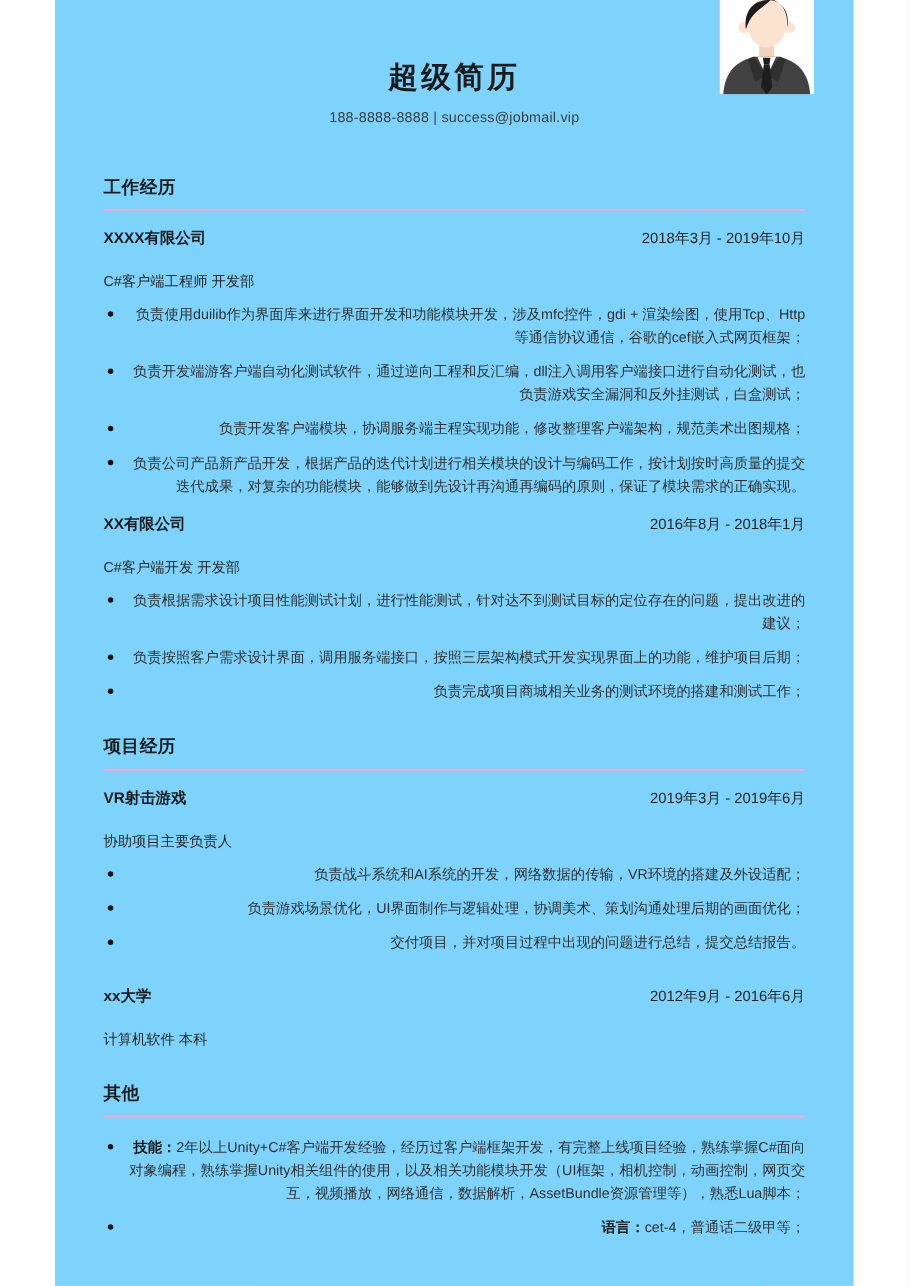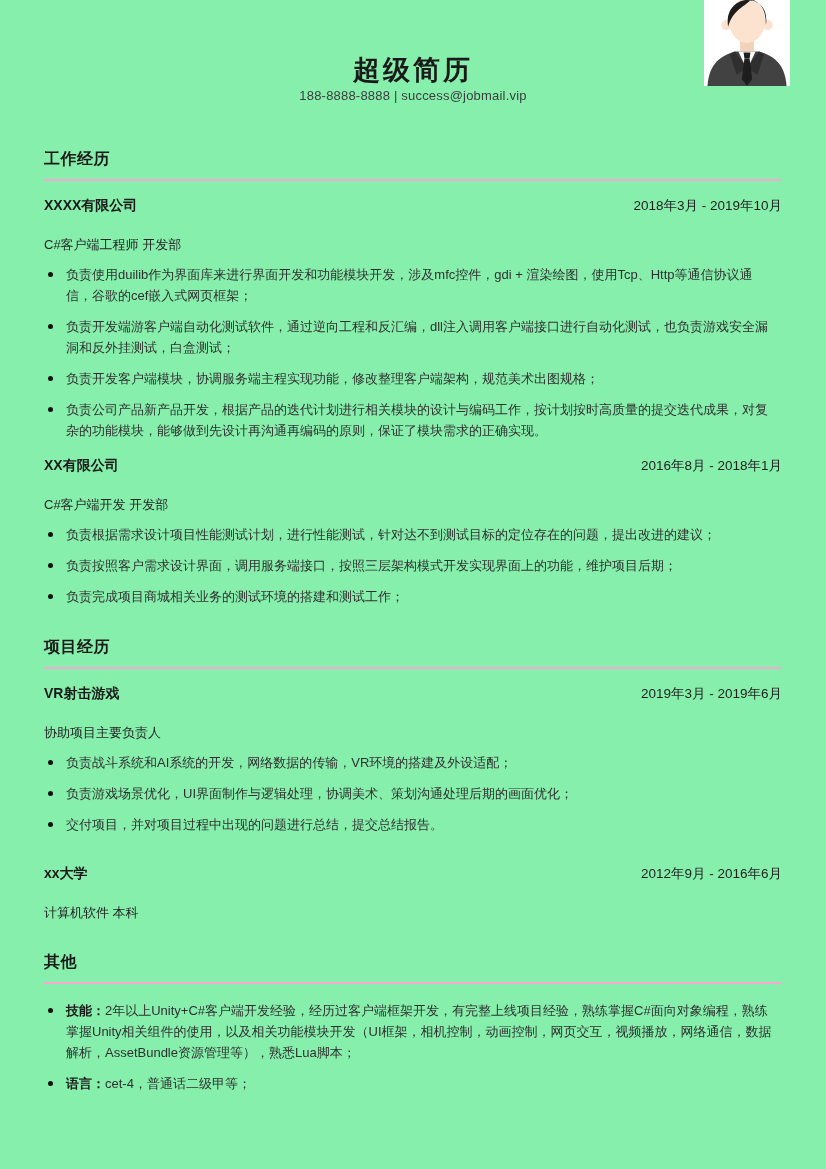--- a/index.html
+++ b/index.html
@@ -1,38 +1,38 @@
 <!DOCTYPE html>
 <html><head>
 <meta charset="utf-8">
 <style>
   * { box-sizing: border-box; }
   html, body { margin: 0; padding: 0; background: #ffffff; }
   body { font-family: "Liberation Sans", "DejaVu Sans", sans-serif; color: #303030; }
 
   .page {
     position: relative;
-    width: 826px;
+    width: 726px;
     height: 1169px;
     margin: 0 auto;
-    background: #86efac;
+    background: #7dd3fc;
     overflow: hidden;
   }
   .content { padding: 0 44px; }
 
   
   .header { position: relative; padding-top: 52px; text-align: center; }
   .page-title {
     margin: 0;
     font-size: 27px;
     font-weight: bold;
     letter-spacing: 3px;
     color: #1a1a1a;
   }
-  .contact { font-size: 13px; color: #3d3d3d; letter-spacing: 0.2px; }
+  .contact { margin-top: 11px; font-size: 13px; color: #3d3d3d; letter-spacing: 0.2px; }
   .avatar {
     position: absolute;
     top: -18px;
     right: -8px;
     width: 86px;
     height: 104px;
     overflow: hidden;
   }
 
   
@@ -52,21 +52,21 @@
   .entry { margin-top: 16px; }
   .entry-head {
     display: flex;
     justify-content: space-between;
     align-items: flex-start;
   }
   .entry-name { font-size: 14px; font-weight: bold; color: #1a1a1a; }
   .entry-date { font-size: 13.5px; color: #1f1f1f; }
   .entry-subtitle { margin-top: 21px; font-size: 13px; color: #262626; }
 
-  ul.bullets { list-style: none; margin: 7px 10px 0 0; padding: 0; }
+  ul.bullets { list-style: none; margin: 7px 0 0 0; padding: 0; text-align: right; }
   ul.bullets li {
     position: relative;
     padding-left: 22px;
     font-size: 13px;
     line-height: 21px;
     color: #303030;
     margin-top: 10px;
   }
   ul.bullets li::before {
     content: "";

